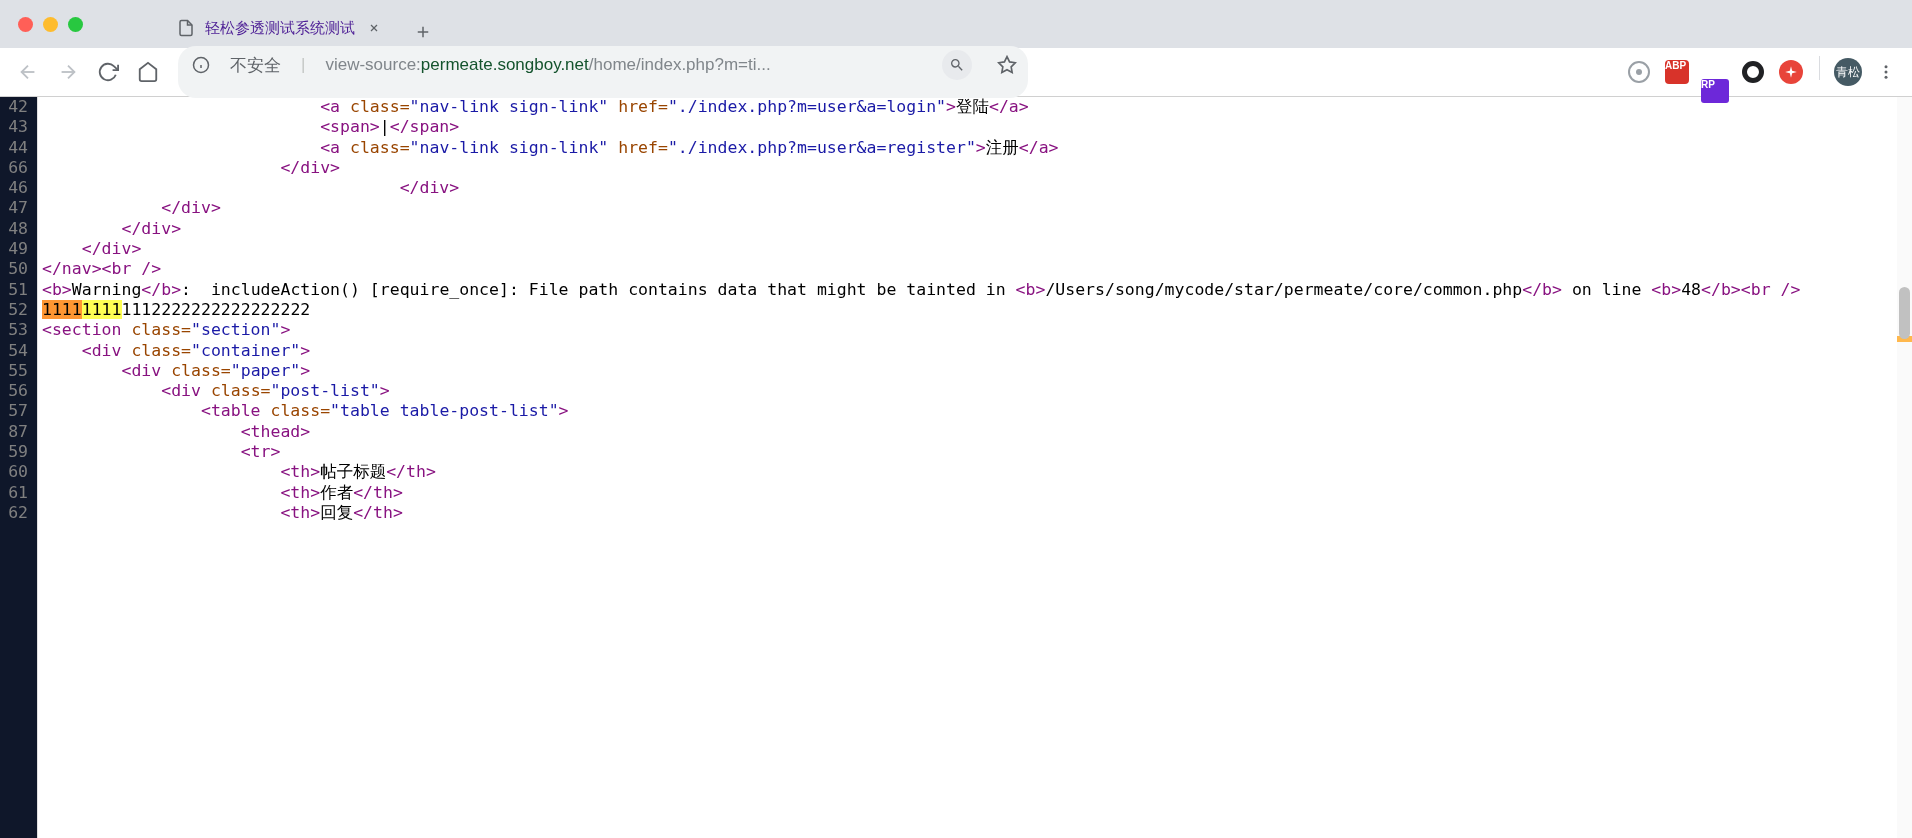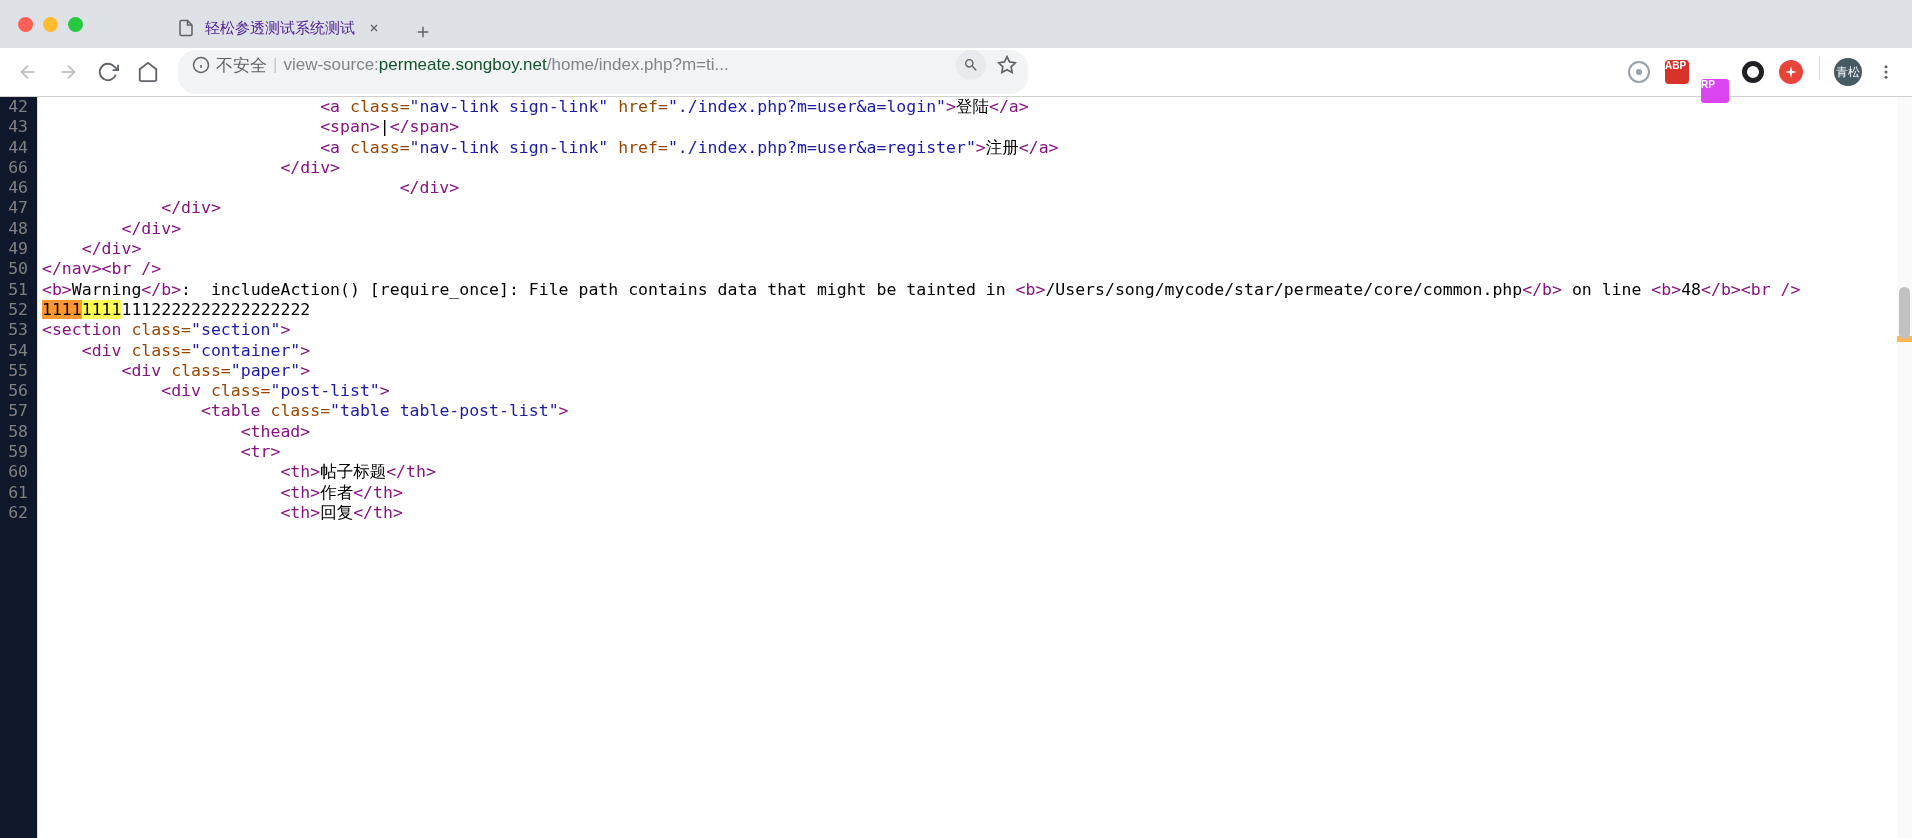--- a/index.html
+++ b/index.html
@@ -104,27 +104,27 @@
       display: flex;
       align-items: center;
       justify-content: center;
       color: #5f6368;
       border-radius: 50%;
       cursor: pointer;
     }
     .nav-btn.disabled { color: #bdc1c6; }
     .omnibox {
       flex: 1;
-      height: 44px;
+      height: 52px;
       background: #f1f3f4;
       border-radius: 18px;
       display: flex;
       align-items: center;
       padding: 0 6px 14px 14px;
-      gap: 6px;
+      gap: 20px;
       margin: 0 8px;
       max-width: 850px;
     }
     .security-icon {
       color: #5f6368;
       flex-shrink: 0;
     }
     .security-label {
       color: #5f6368;
       font-size: 17px;
@@ -174,21 +174,21 @@
     .ext-abp {
       background: #d8332a;
       color: #fff;
       font-size: 10px;
       font-weight: bold;
       width: 24px;
       height: 24px;
       border-radius: 4px;
     }
     .ext-grey-badge {
-      background: #d946ef;
+      background: #6d28d9;
       color: #fff;
       font-size: 10px;
       font-weight: bold;
       width: 28px;
       height: 24px;
       border-radius: 3px;
       margin-top: 37px;
     }
     .ext-circle-ring {
       width: 22px;
@@ -428,21 +428,21 @@
     <div>49</div>
     <div>50</div>
     <div>51</div>
     <div></div>
     <div>52</div>
     <div>53</div>
     <div>54</div>
     <div>55</div>
     <div>56</div>
     <div>57</div>
-    <div>58</div>
+    <div>87</div>
     <div>59</div>
     <div>60</div>
     <div>61</div>
     <div>62</div>
   </div>
   <div class="code"><div><span>                            </span><span class="tag">&lt;a </span><span class="attr-name">class=</span><span class="attr-val">"nav-link sign-link"</span><span class="attr-name"> href=</span><span class="attr-val">"./index.php?m=user&amp;a=login"</span><span class="tag">&gt;</span><span class="text">登陆</span><span class="tag">&lt;/a&gt;</span></div><div><span>                            </span><span class="tag">&lt;span&gt;</span><span class="text">|</span><span class="tag">&lt;/span&gt;</span></div><div><span>                            </span><span class="tag">&lt;a </span><span class="attr-name">class=</span><span class="attr-val">"nav-link sign-link"</span><span class="attr-name"> href=</span><span class="attr-val">"./index.php?m=user&amp;a=register"</span><span class="tag">&gt;</span><span class="text">注册</span><span class="tag">&lt;/a&gt;</span></div><div><span>                        </span><span class="tag">&lt;/div&gt;</span></div><div><span>                                    </span><span class="tag">&lt;/div&gt;</span></div><div><span>            </span><span class="tag">&lt;/div&gt;</span></div><div><span>        </span><span class="tag">&lt;/div&gt;</span></div><div><span>    </span><span class="tag">&lt;/div&gt;</span></div><div><span class="tag">&lt;/nav&gt;</span><span class="tag">&lt;br /&gt;</span></div><div><span class="tag">&lt;b&gt;</span><span class="text">Warning</span><span class="tag">&lt;/b&gt;</span><span class="text">:  includeAction() [require_once]: File path contains data that might be tainted in </span><span class="tag">&lt;b&gt;</span><span class="text">/Users/song/mycode/star/permeate/core/common.php</span><span class="tag">&lt;/b&gt;</span><span class="text"> on line </span><span class="tag">&lt;b&gt;</span><span class="text">48</span><span class="tag">&lt;/b&gt;</span><span class="tag">&lt;br /&gt;</span></div><div><span class="hl-orange">1111</span><span class="hl-yellow">1111</span><span class="text">1112222222222222222</span></div><div><span class="tag">&lt;section </span><span class="attr-name">class=</span><span class="attr-val">"section"</span><span class="tag">&gt;</span></div><div><span>    </span><span class="tag">&lt;div </span><span class="attr-name">class=</span><span class="attr-val">"container"</span><span class="tag">&gt;</span></div><div><span>        </span><span class="tag">&lt;div </span><span class="attr-name">class=</span><span class="attr-val">"paper"</span><span class="tag">&gt;</span></div><div><span>            </span><span class="tag">&lt;div </span><span class="attr-name">class=</span><span class="attr-val">"post-list"</span><span class="tag">&gt;</span></div><div><span>                </span><span class="tag">&lt;table </span><span class="attr-name">class=</span><span class="attr-val">"table table-post-list"</span><span class="tag">&gt;</span></div><div><span>                    </span><span class="tag">&lt;thead&gt;</span></div><div><span>                    </span><span class="tag">&lt;tr&gt;</span></div><div><span>                        </span><span class="tag">&lt;th&gt;</span><span class="text">帖子标题</span><span class="tag">&lt;/th&gt;</span></div><div><span>                        </span><span class="tag">&lt;th&gt;</span><span class="text">作者</span><span class="tag">&lt;/th&gt;</span></div><div><span>                        </span><span class="tag">&lt;th&gt;</span><span class="text">回复</span><span class="tag">&lt;/th&gt;</span></div></div>
   <div class="scrollbar-track">
     <div class="scroll-marker"></div>
     <div class="scrollbar-thumb"></div>
   </div>

